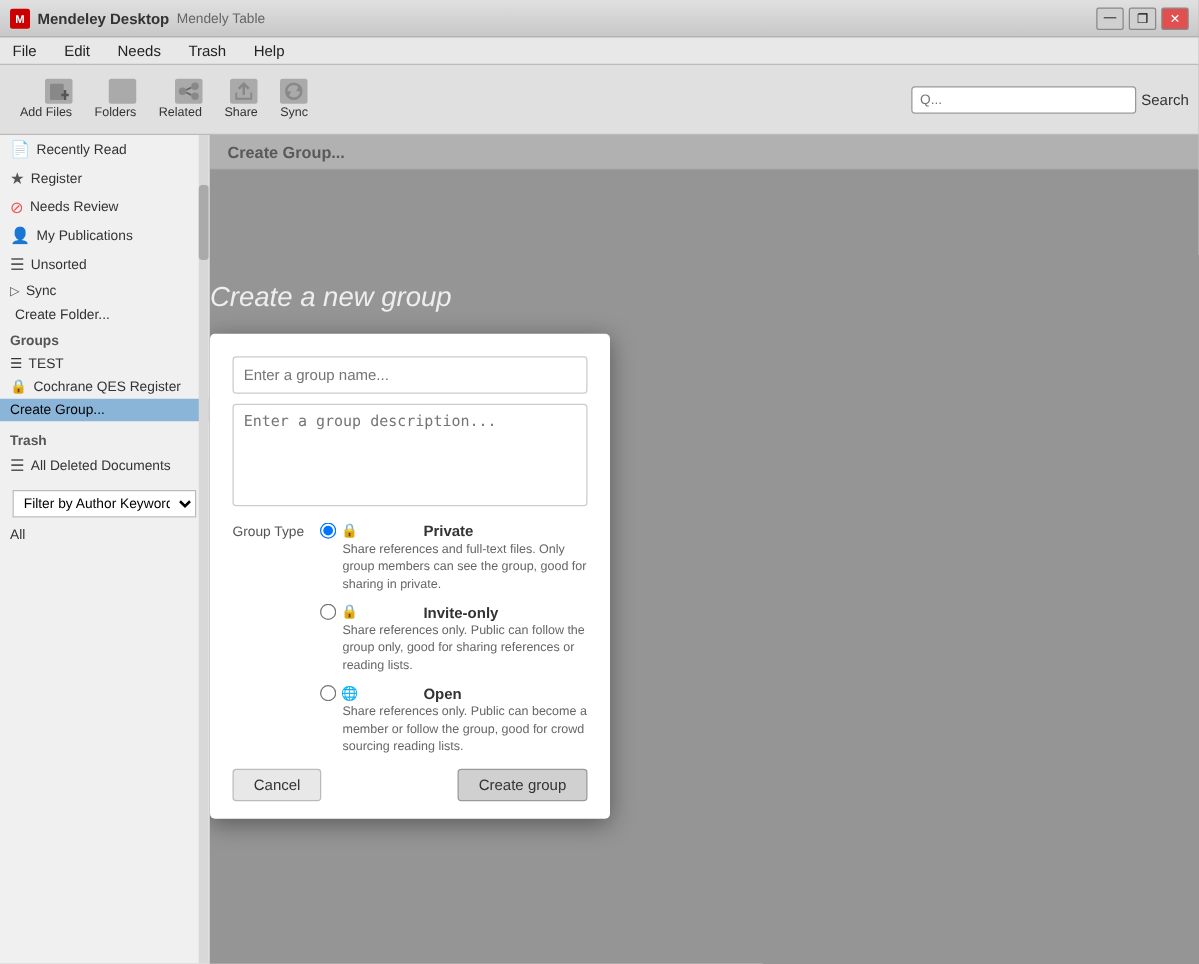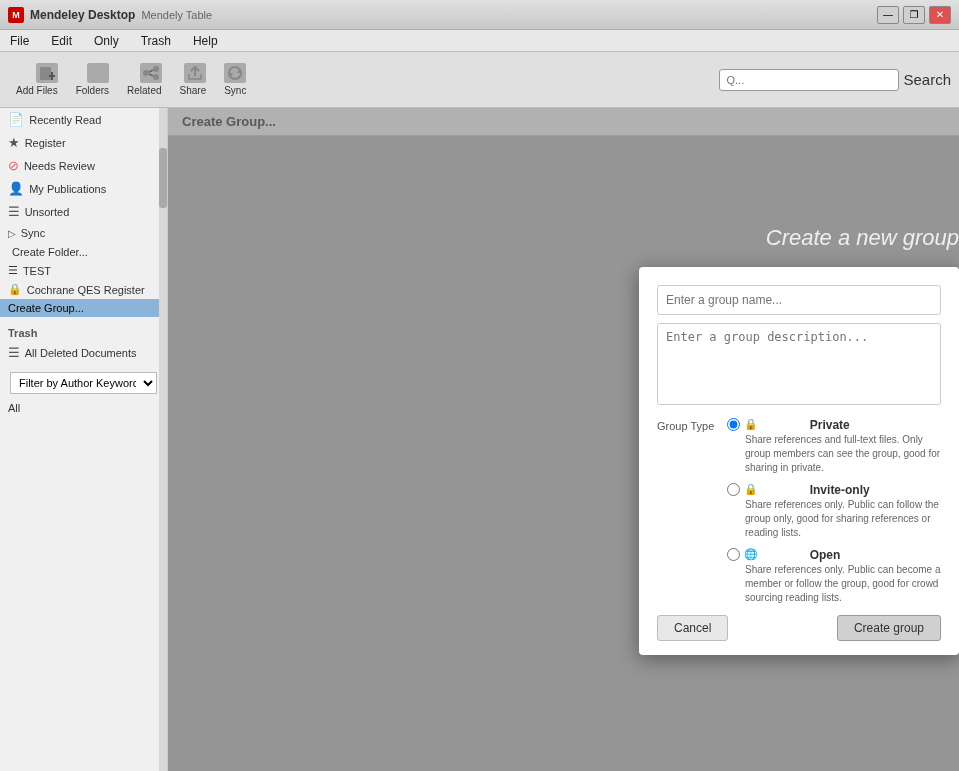--- a/index.html
+++ b/index.html
@@ -68,21 +68,21 @@
     #search-box {
       width: 180px;
       height: 22px;
       border: 1px solid #999;
       border-radius: 3px;
       padding: 0 6px;
       font-size: 11px;
       background: white;
     }
     #search-button {
-      font-size: 15px;
+      font-size: 12px;
       color: #333;
       background: none;
       border: none;
       cursor: pointer;
     }
 
     
     #main-layout {
       display: flex;
       height: calc(771px - 30px - 22px - 56px);
@@ -170,21 +170,21 @@
       color: #333;
       border-bottom: 1px solid #ccc;
     }
 
     
     #dialog-overlay {
       position: absolute;
       top: 0; left: 0; right: 0; bottom: 0;
       background: rgba(120,120,120,0.55);
       display: flex;
-      align-items: flex-end;
+      align-items: flex-start;
       justify-content: center;
       flex-direction: column;
       gap: 0;
     }
 
     #dialog-title-bar {
       font-size: 22px;
       color: #eee;
       margin-bottom: 16px;
       font-style: italic;
@@ -331,21 +331,21 @@
   <div id="titlebar-controls">
     <div class="win-btn">—</div>
     <div class="win-btn">❐</div>
     <div class="win-btn close">✕</div>
   </div>
 </div>
 
 <div id="menubar">
   <span class="menu-item">File</span>
   <span class="menu-item">Edit</span>
-  <span class="menu-item">Only</span>
+  <span class="menu-item">Needs</span>
   <span class="menu-item">Trash</span>
   <span class="menu-item">Help</span>
 </div>
 
 <div id="toolbar">
   <div id="toolbar-left">
 
     <button class="toolbar-btn">
       <div class="toolbar-icon">
         <svg width="18" height="18" viewBox="0 0 18 18">
@@ -432,20 +432,21 @@
       <div class="sidebar-item">
         <span class="si-icon">☰</span>
         <span>Unsorted</span>
       </div>
       <div class="sidebar-item">
         <span class="si-icon" style="font-size:10px;">▷</span>
         <span>Sync</span>
       </div>
       <div class="create-folder-btn">Create Folder...</div>
 
+      <div class="sidebar-section-label">Groups</div>
       <div class="sidebar-group-item">
         <span class="si-icon">☰</span>
         <span>TEST</span>
       </div>
       <div class="sidebar-group-item">
         <span class="si-icon">🔒</span>
         <span>Cochrane QES Register</span>
       </div>
       <div class="sidebar-group-item active">
         <span>Create Group...</span>

